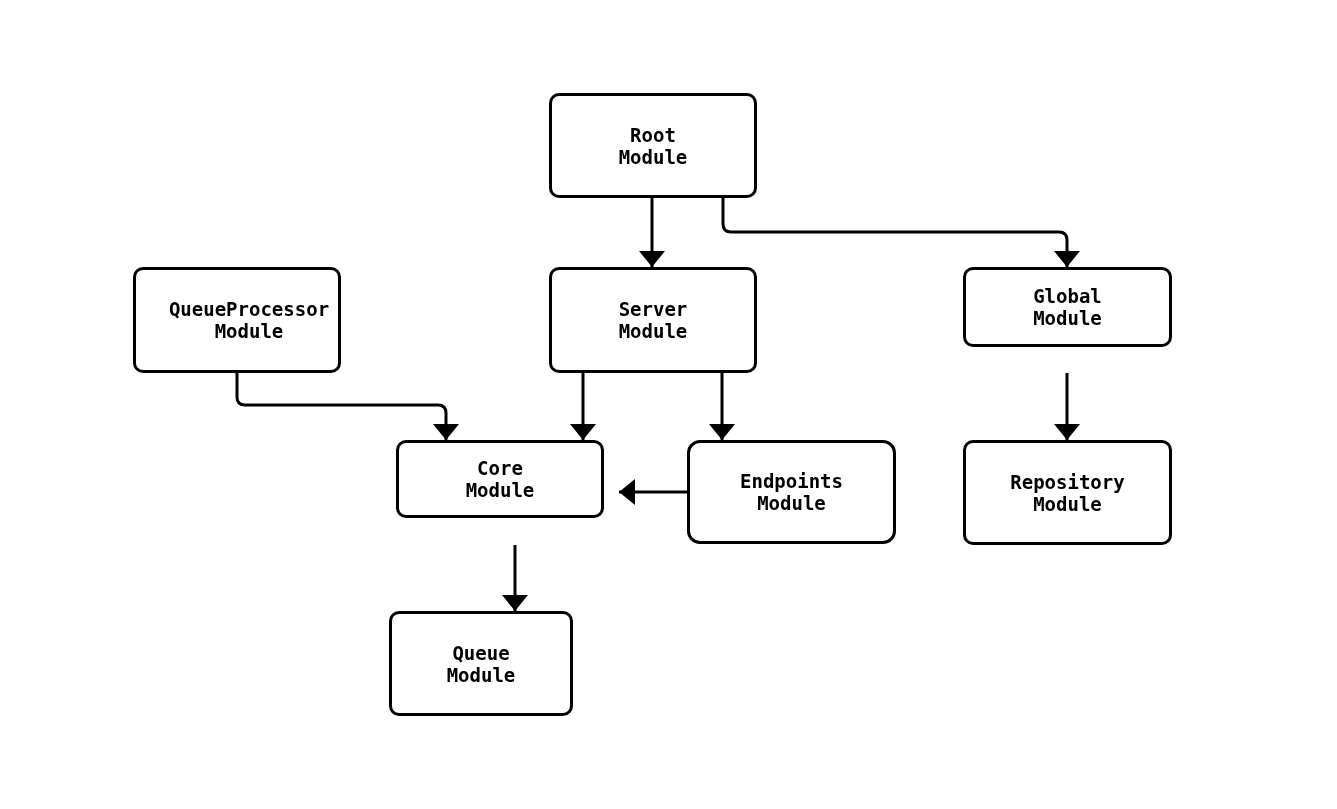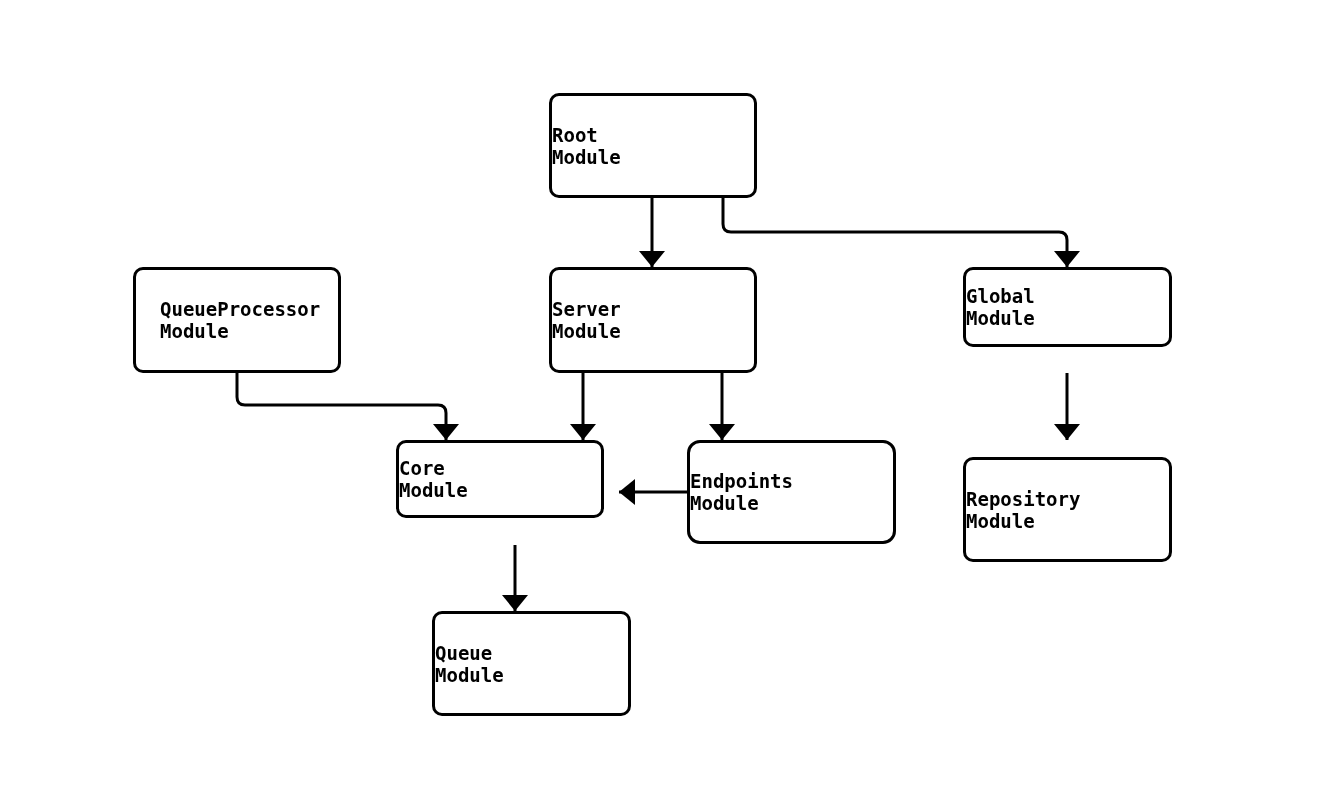--- a/index.html
+++ b/index.html
@@ -27,21 +27,21 @@
     stroke-linejoin: round;
   }
   .node {
     position: absolute;
     box-sizing: border-box;
     background: #ffffff;
     border: 3px solid #000000;
     border-radius: 10px;
     display: flex;
     flex-direction: column;
-    align-items: flex-start;
+    align-items: center;
     justify-content: center;
     text-align: center;
     font-weight: bold;
     font-size: 19px;
     line-height: 22px;
     color: #000000;
   }
   .node span { display: block; }
 </style>
 </head>
@@ -96,23 +96,23 @@
   <div class="node" style="left:396px; top:440px; width:208px; height:78px;">
     <span>Core</span>
     <span>Module</span>
   </div>
 
   <div class="node" style="left:687px; top:440px; width:209px; height:104px;border-radius:13px;">
     <span>Endpoints</span>
     <span>Module</span>
   </div>
 
-  <div class="node" style="left:963px; top:440px; width:209px; height:105px;margin-top:17px;">
+  <div class="node" style="left:963px; top:440px; width:209px; height:105px;">
     <span>Repository</span>
     <span>Module</span>
   </div>
 
-  <div class="node" style="left:432px; top:611px; width:199px; height:105px;">
+  <div class="node" style="left:389px; top:611px; width:184px; height:105px;">
     <span>Queue</span>
     <span>Module</span>
   </div>
 
 </div>
 
 </body></html>

